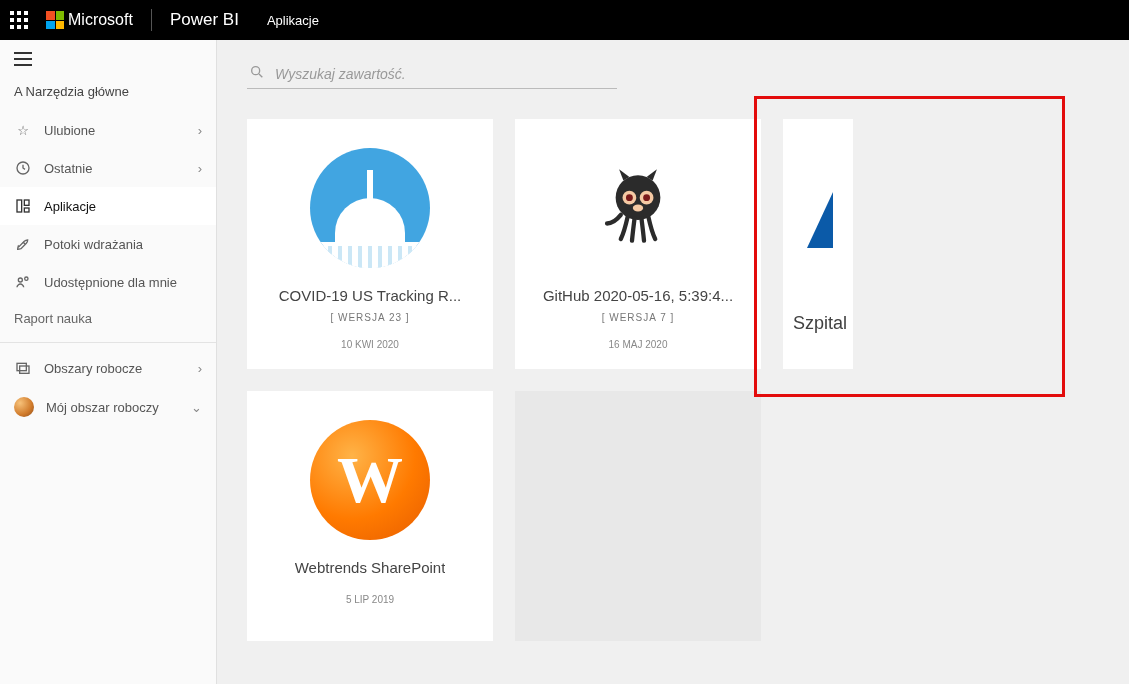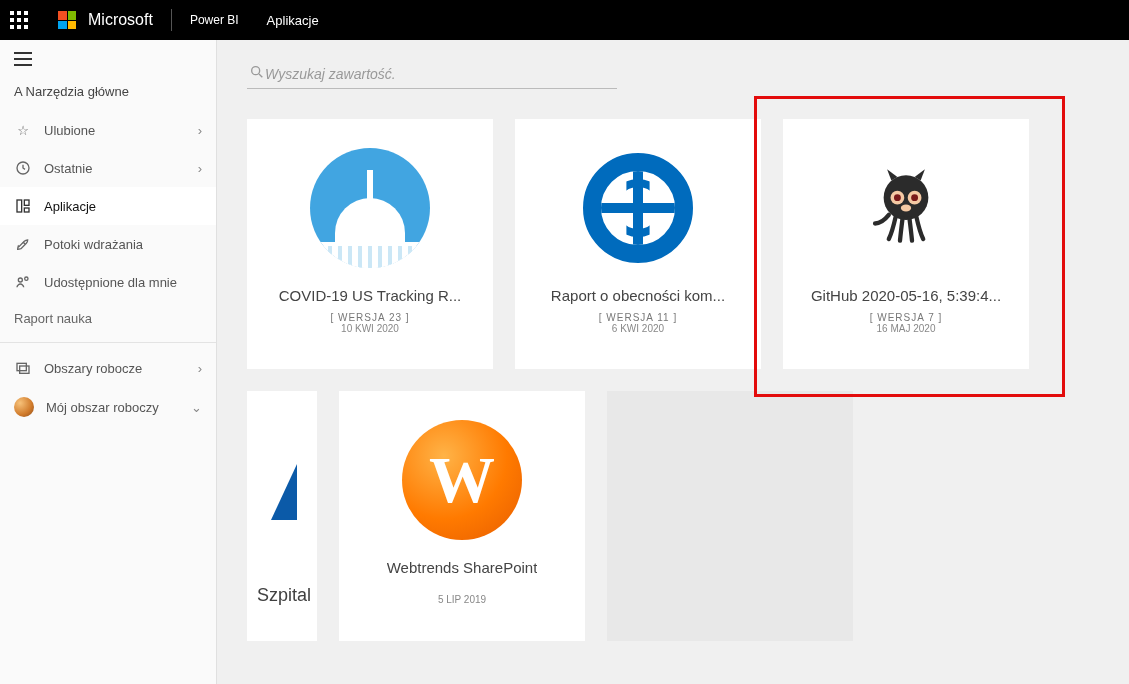--- a/index.html
+++ b/index.html
@@ -2,59 +2,59 @@
 <html><head>
 <meta charset="utf-8">
 <style>
   * { box-sizing: border-box; margin: 0; padding: 0; }
   body { font-family: "Segoe UI", Arial, sans-serif; background: #f4f4f4; width: 1129px; height: 684px; overflow: hidden; }
 
   
   .topbar { height: 40px; background: #000; display: flex; align-items: center; color: #fff; padding: 0 10px; gap: 18px; }
   .waffle { width: 18px; height: 18px; display:grid; grid-template-columns:repeat(3,4px); grid-auto-rows:4px; gap:3px; cursor:pointer; }
   .waffle span{ background:#fff; }
-  .ms-logo { display:flex; align-items:flex-end; gap:12px;margin-left:12px; }
+  .ms-logo { display:flex; align-items:flex-end; gap:4px; }
   .ms-tiles{ width:18px; height:18px; display:grid; grid-template-columns:1fr 1fr; grid-template-rows:1fr 1fr; gap:1px;}
   .ms-tiles span:nth-child(1){background:#f25022;}
   .ms-tiles span:nth-child(2){background:#7fba00;}
   .ms-tiles span:nth-child(3){background:#00a4ef;}
   .ms-tiles span:nth-child(4){background:#ffb900;}
   .ms-text{ font-size:16px; font-weight:400;}
   .divider{ width:1px; height:22px; background:#555;}
-  .pbi{ font-size:12px; font-weight:300;}
+  .pbi{ font-size:17px; font-weight:300;}
   .crumb{ font-size:13px; font-weight:300; margin-left:10px;}
 
   
   .shell{ display:flex; height:calc(100% - 40px);}
   .sidebar{ width:217px; background:#fafafa; border-right:1px solid #e0e0e0; display:flex; flex-direction:column; font-size:13px; color:#555;}
   .hamb{ padding:12px 14px; cursor:pointer;}
   .hamb-bars{ width:18px; height:14px; display:flex; flex-direction:column; justify-content:space-between;}
   .hamb-bars span{height:2px;background:#333;}
   .nav-head{ padding:6px 14px 12px 14px; font-size:13px; color:#444;}
   .nav-item{ display:flex; align-items:center; gap:12px; padding:10px 14px; cursor:pointer; position:relative;}
   .nav-item.active{ background:#fff; color:#111;}
   .nav-item .chev{ margin-left:auto; color:#888;}
   .nav-icon{ width:18px; height:18px; display:flex; align-items:center; justify-content:center; color:#666;}
   .nav-sep{ height:1px; background:#e3e3e3; margin:6px 0;}
   .nav-small{ padding:10px 14px; color:#666; cursor:pointer;}
   .avatar{ width:20px;height:20px;border-radius:50%; background:radial-gradient(circle at 30% 30%, #f7c27a, #d07a2a 60%, #8a4a1a);}
 
   
   .main{ flex:1; padding:20px 30px; overflow:hidden; position:relative; background:#f0f0f0;}
-  .search{ display:flex; align-items:center; border-bottom:1px solid #bbb; width:370px; padding:4px 2px; color:#999;}
+  .search{ display:flex; align-items:center; gap:10px; border-bottom:1px solid #bbb; width:370px; padding:4px 2px; color:#999;}
   .search input{ border:none; outline:none; background:transparent; font-size:14px; width:100%; color:#333;}
   .search input::placeholder{ color:#999; font-style:italic;}
 
   .grid{ margin-top:30px; display:flex; gap:22px; flex-wrap:wrap;}
   .card{ width:246px; height:250px; background:#fff; display:flex; flex-direction:column; align-items:center; padding:18px 10px 12px 10px; cursor:pointer;}
   .card .thumb{ width:130px; height:130px; display:flex; align-items:center; justify-content:center; margin-top:6px; margin-bottom:14px;}
   .card .title{ font-size:15px; color:#444; text-align:left; white-space:nowrap; overflow:hidden; text-overflow:ellipsis; max-width:100%;}
   .card .title .sub{ color:#888;}
   .card .ver{ font-size:10px; color:#777; letter-spacing:1px; margin-top:8px;}
-  .card .date{ font-size:10px; color:#888; margin-top:0;}
+  .card .date{ font-size:10px; color:#888; margin-top:16px;}
 
   .card-partial{ width:70px; height:250px; background:#fff; display:flex; flex-direction:column; align-items:center; justify-content:center; padding-left:4px; overflow:hidden; color:#404040; font-size:18px;}
   .card-appsource{ width:246px; height:250px; background:#e8e8e8; display:flex; flex-direction:column; align-items:center; justify-content:center; gap:16px; color:#666; font-size:12px; text-align:center; padding:0 14px; cursor:pointer;}
 
   .highlight{ position:absolute; border:3px solid #e30b0b; pointer-events:none;}
 
   
   .circ-blue{ width:120px;height:120px;border-radius:50%;background:#41a5e1;position:relative;overflow:hidden;}
   .capitol-dome{ position:absolute;bottom:0;left:50%;transform:translateX(-50%);width:70px;height:70px;background:#fff;border-top-left-radius:60px;border-top-right-radius:60px;}
   .capitol-base{ position:absolute;bottom:0;left:50%;transform:translateX(-50%);width:110px;height:26px;background:#fff;}
@@ -210,28 +210,20 @@
               <div class="capitol-dome"></div>
               <div class="capitol-base"></div>
               <div class="columns"></div>
           </div>
         </div>
         <div class="title">COVID-19 US Tracking R...</div>
         <div class="ver">[  WERSJA 23  ]</div>
         <div class="date">10 KWI 2020</div>
       </div>
 
-      <div class="card">
-        <div class="thumb">
-          <div class="globe"></div>
-        </div>
-        <div class="title">Raport o obecności kom...</div>
-        <div class="ver">[  WERSJA 11  ]</div>
-        <div class="date">6 KWI 2020</div>
-      </div>
 
       <div class="card">
         <div class="thumb">
           <div class="octo">
             <svg width="86" height="86" viewBox="0 0 100 100">
               <circle cx="50" cy="38" r="26" fill="#2b2b2b"></circle>
               <circle cx="40" cy="38" r="8" fill="#f5c9a3"></circle>
                 <circle cx="60" cy="38" r="8" fill="#f5c9a3"></circle>
               <circle cx="40" cy="38" r="4" fill="#7a1a1a"></circle>
                 <circle cx="60" cy="38" r="4" fill="#7a1a1a"></circle>

